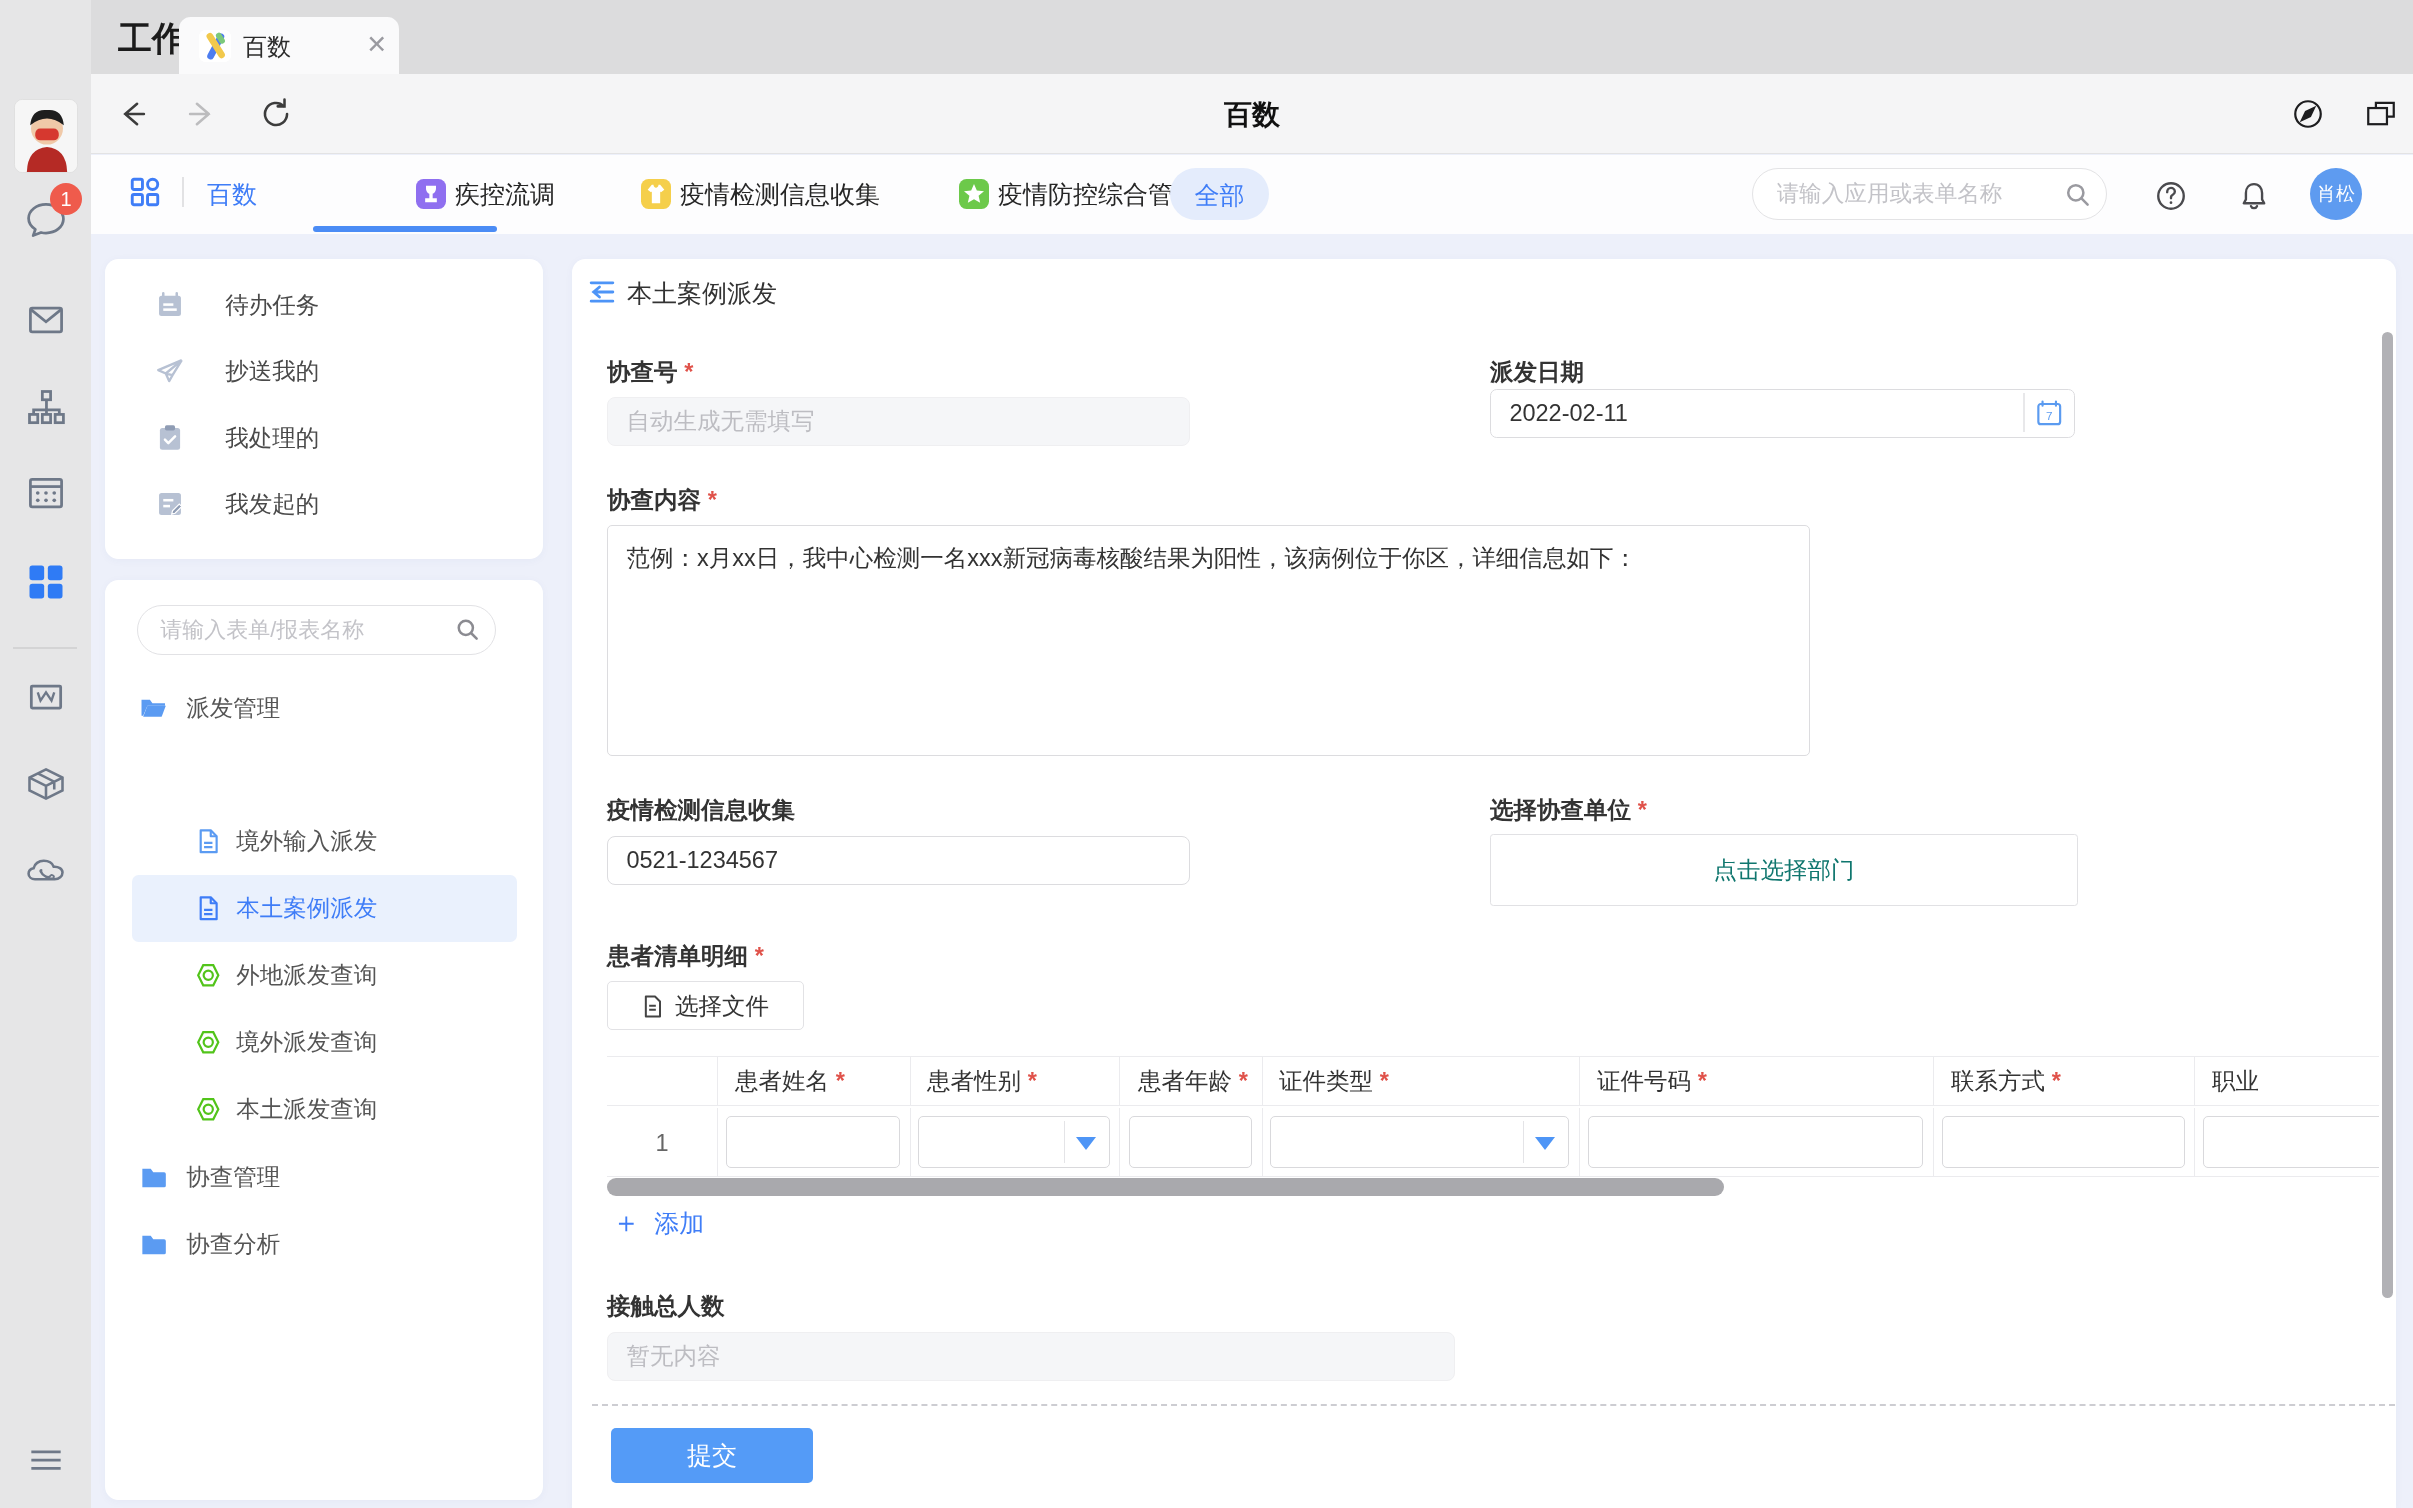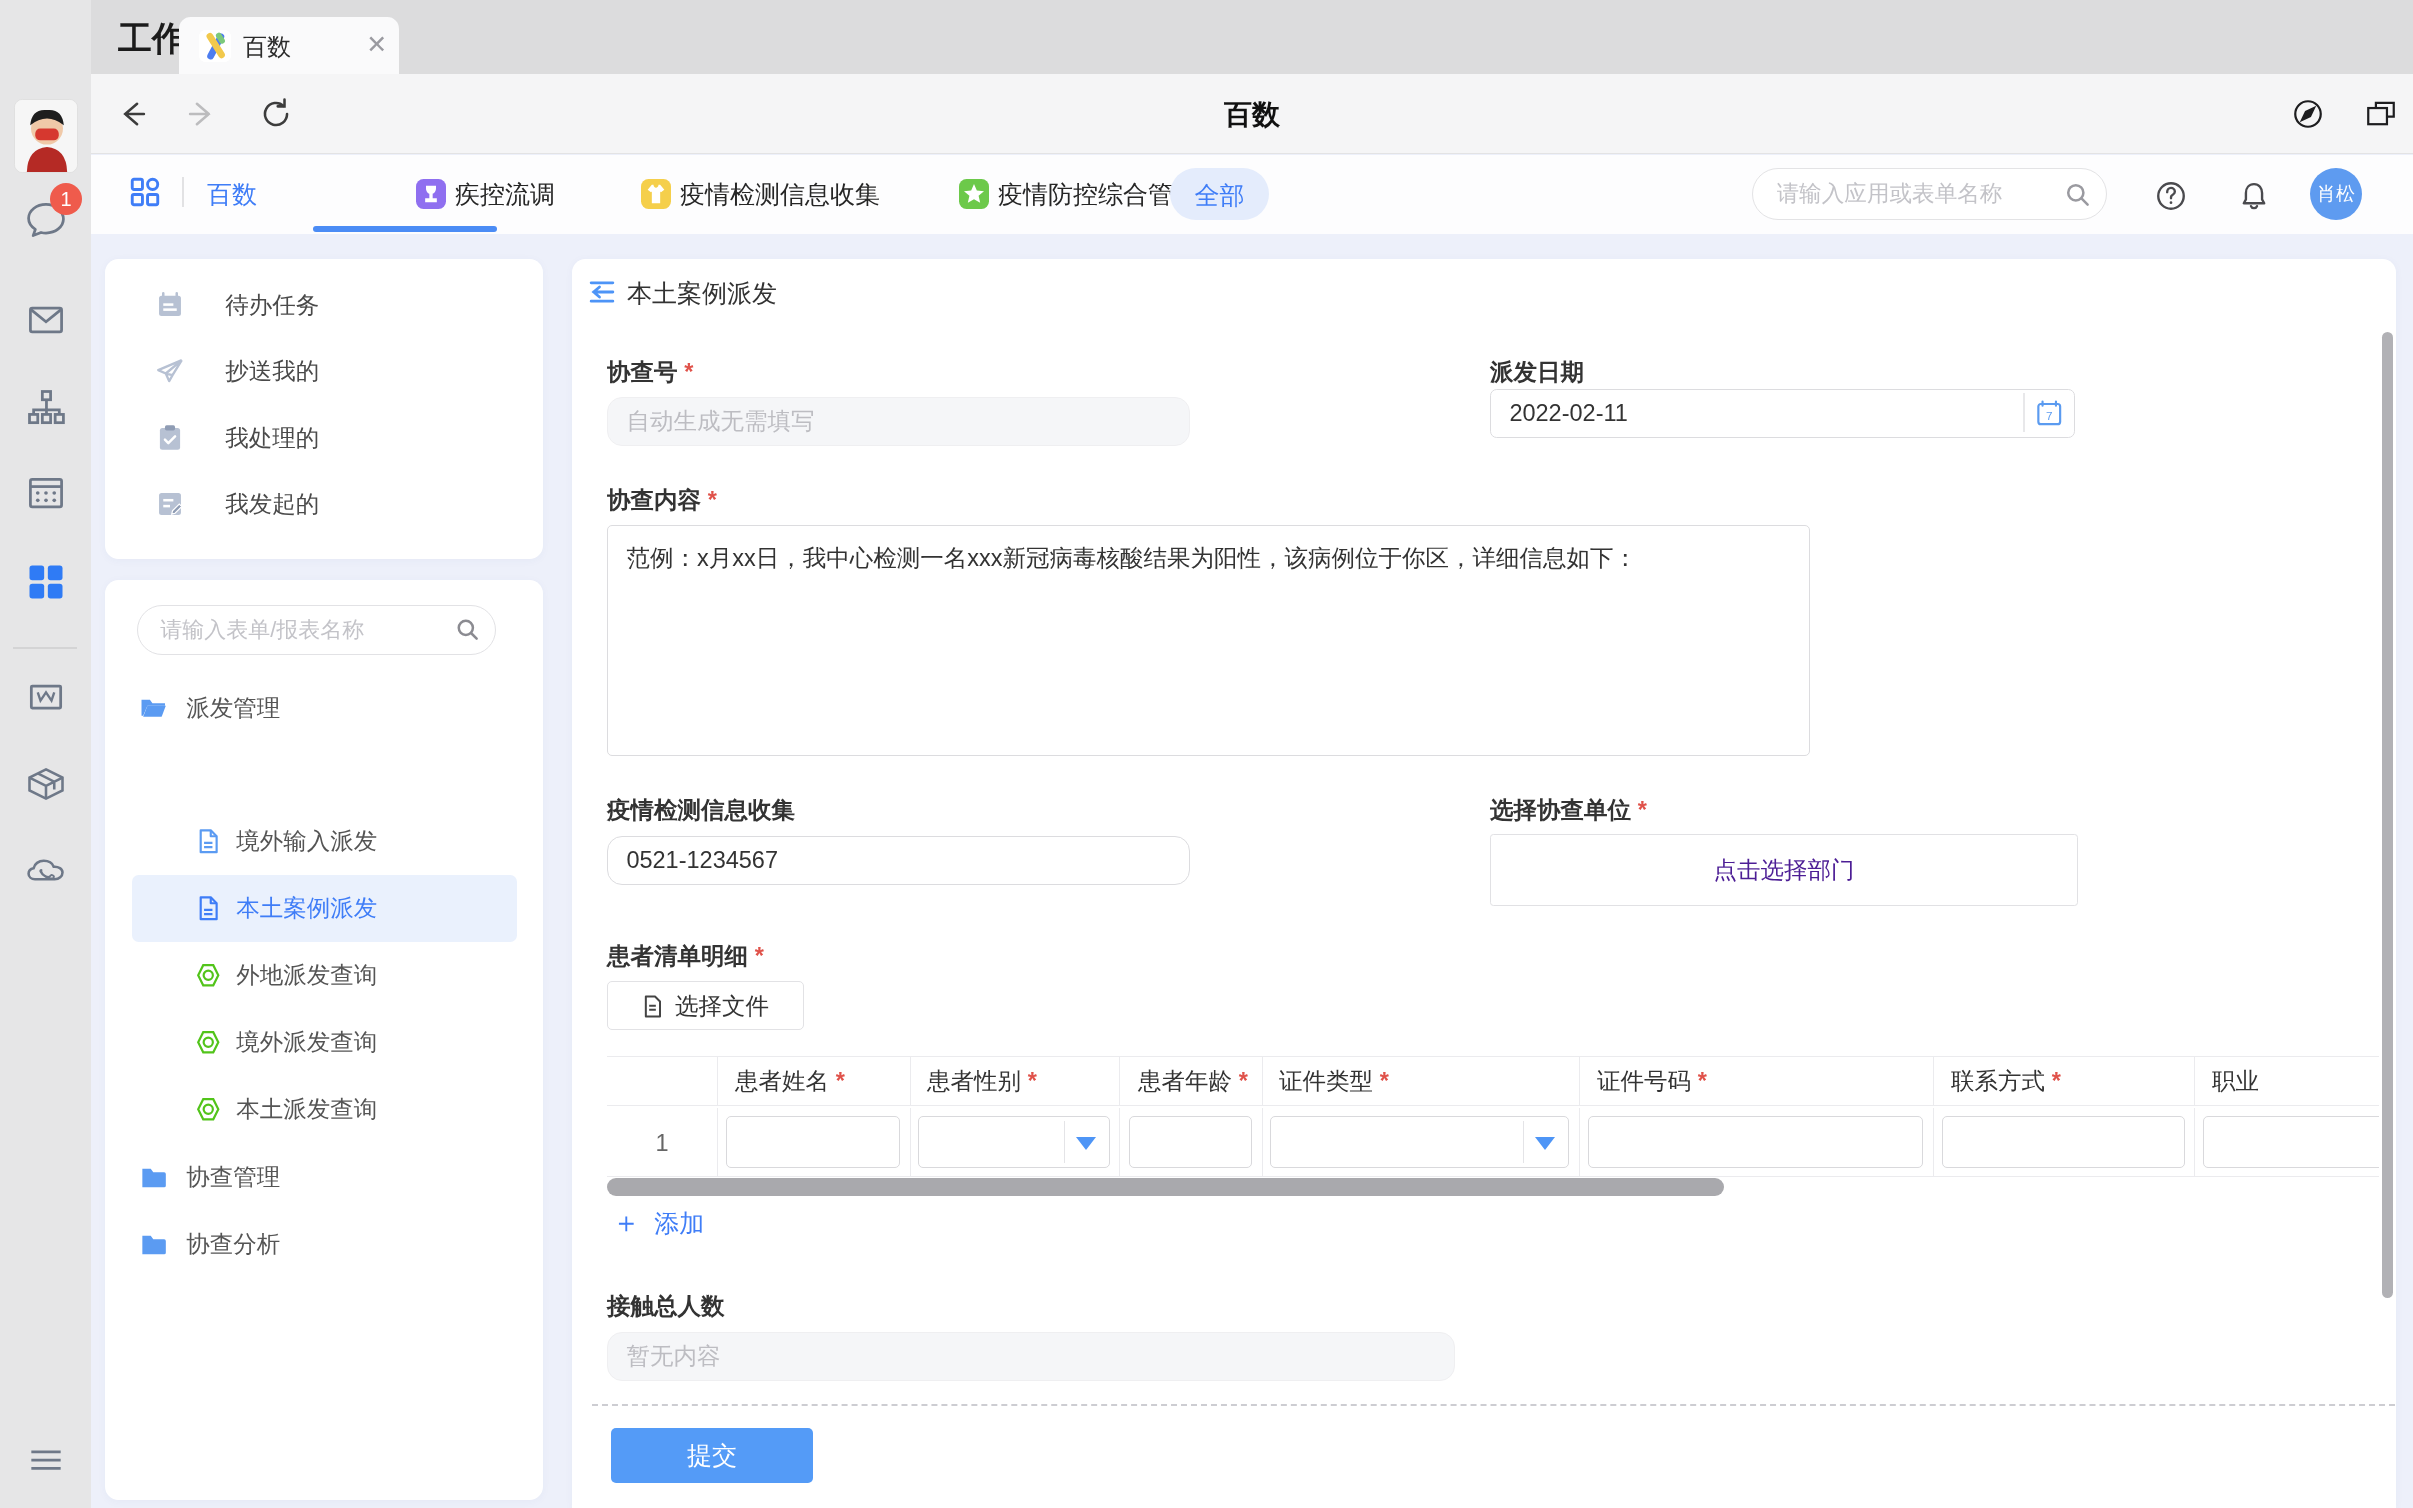--- a/index.html
+++ b/index.html
@@ -79,38 +79,38 @@
   .tree-row.selected .tr-icon { left:62px; } .tree-row.selected .tr-label { left:104px; color:#3f7df7; }
 
   .main-card { left:481px; top:25px; width:1824px; height:1249px; border-radius:13.4px 13.4px 0 0; overflow:hidden; }
   .mc-header { position:absolute; left:0; top:0; width:100%; height:65px; }
   .mc-header .hd-icon { position:absolute; left:15px; top:17.6px; width:30px; height:30px; }
   .mc-header .hd-title { position:absolute; left:55px; top:0; height:65px; line-height:69px; font-size:25px;
     font-weight:500; color:#333; }
 
   .f-label { position:absolute; font-size:23.5px; font-weight:bold; color:#333; white-space:nowrap; }
   .req { color:#e0524a; font-weight:bold; margin-left:6.7px; }
-  .f-input { position:absolute; border-radius:15px; font-size:23.5px; color:#333; font-family:inherit; padding:0 18.4px; outline:0; }
+  .f-input { position:absolute; border-radius:8px; font-size:23.5px; color:#333; font-family:inherit; padding:0 18.4px; outline:0; }
   .f-input::placeholder { color:#bdbdc2; }
   .disabled-input { background:#f5f6f8; border:0.8px solid #efeff1; }
   .normal-input { background:#fff; border:1.7px solid #dcdcdf; }
 
   .date-wrap { position:absolute; left:918px; top:130px; width:585px; height:49px; border:1.7px solid #dcdcdf;
     border-radius:6.7px; background:#fff; }
   .date-wrap input { position:absolute; left:0; top:0; width:528px; height:46px; border:0; outline:0;
     padding:0 18.4px; font-size:23.5px; color:#333; background:transparent; font-family:inherit; }
   .date-wrap .seg { position:absolute; right:49px; top:3.4px; width:1.7px; height:39px; background:#e8e8ea; }
   .date-wrap .cal { position:absolute; right:11px; top:9.2px; width:28.5px; height:28.5px; }
 
   textarea.f-area { position:absolute; left:35px; top:266px; width:1203px; height:231px; resize:none;
     border:1.7px solid #dcdcdf; border-radius:5px; font-size:23.5px; color:#333; padding:15px 18.4px;
     font-family:inherit; outline:0; line-height:1.45; }
 
   .dept-box { position:absolute; left:918px; top:575px; width:588px; height:72px; border:1.7px solid #e1e1e4;
-    border-radius:3.4px; color:#4c1d95; font-size:23.5px; text-align:center; line-height:70px; background:#fff; }
+    border-radius:3.4px; color:#0f766e; font-size:23.5px; text-align:center; line-height:70px; background:#fff; }
 
   .file-btn { position:absolute; left:35px; top:722px; width:197px; height:49px; border:1.7px solid #e2e2e5;
     border-radius:5px; background:#fff; cursor:pointer; }
   .file-btn .fb-ic { position:absolute; left:32px; top:11.7px; width:25px; height:25px; }
   .file-btn .fb-lb { position:absolute; left:67px; top:0; height:49px; line-height:49px; font-size:23.5px; color:#333; }
 
   
   .ptable { position:absolute; left:35px; top:797px; width:1772px; height:121px; border-top:1.7px solid #ebebee;
     border-bottom:1.7px solid #ebebee; overflow:hidden; }
   .pt-head { position:absolute; left:0; top:0; height:49px; width:2011px; border-bottom:1.7px solid #ebebee; }

